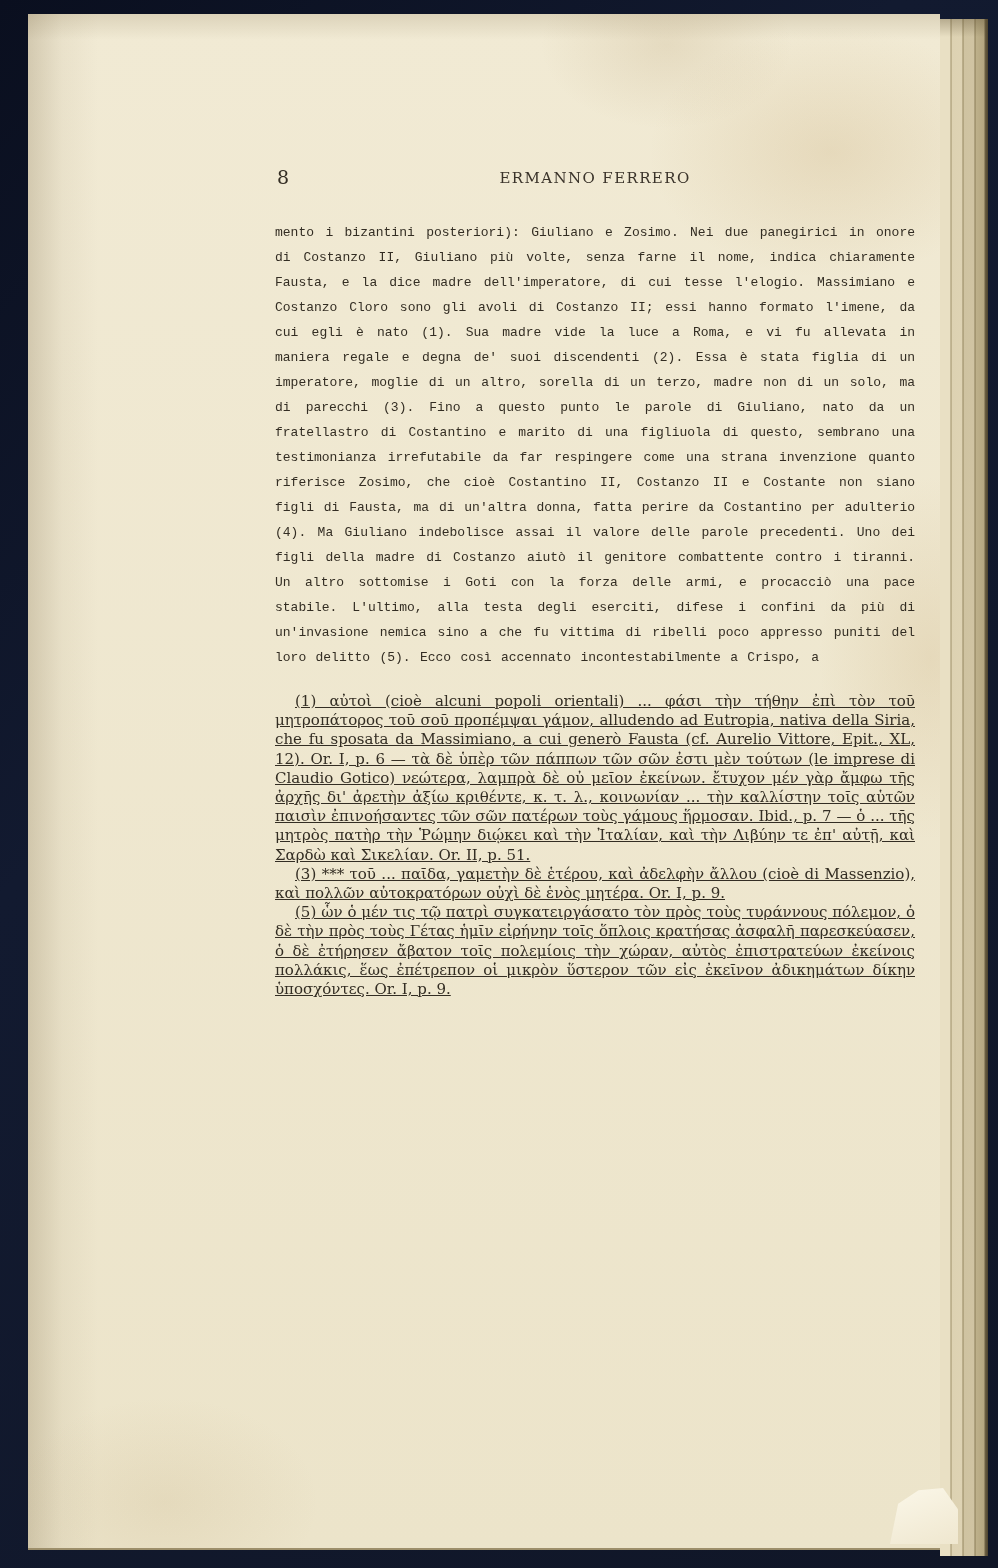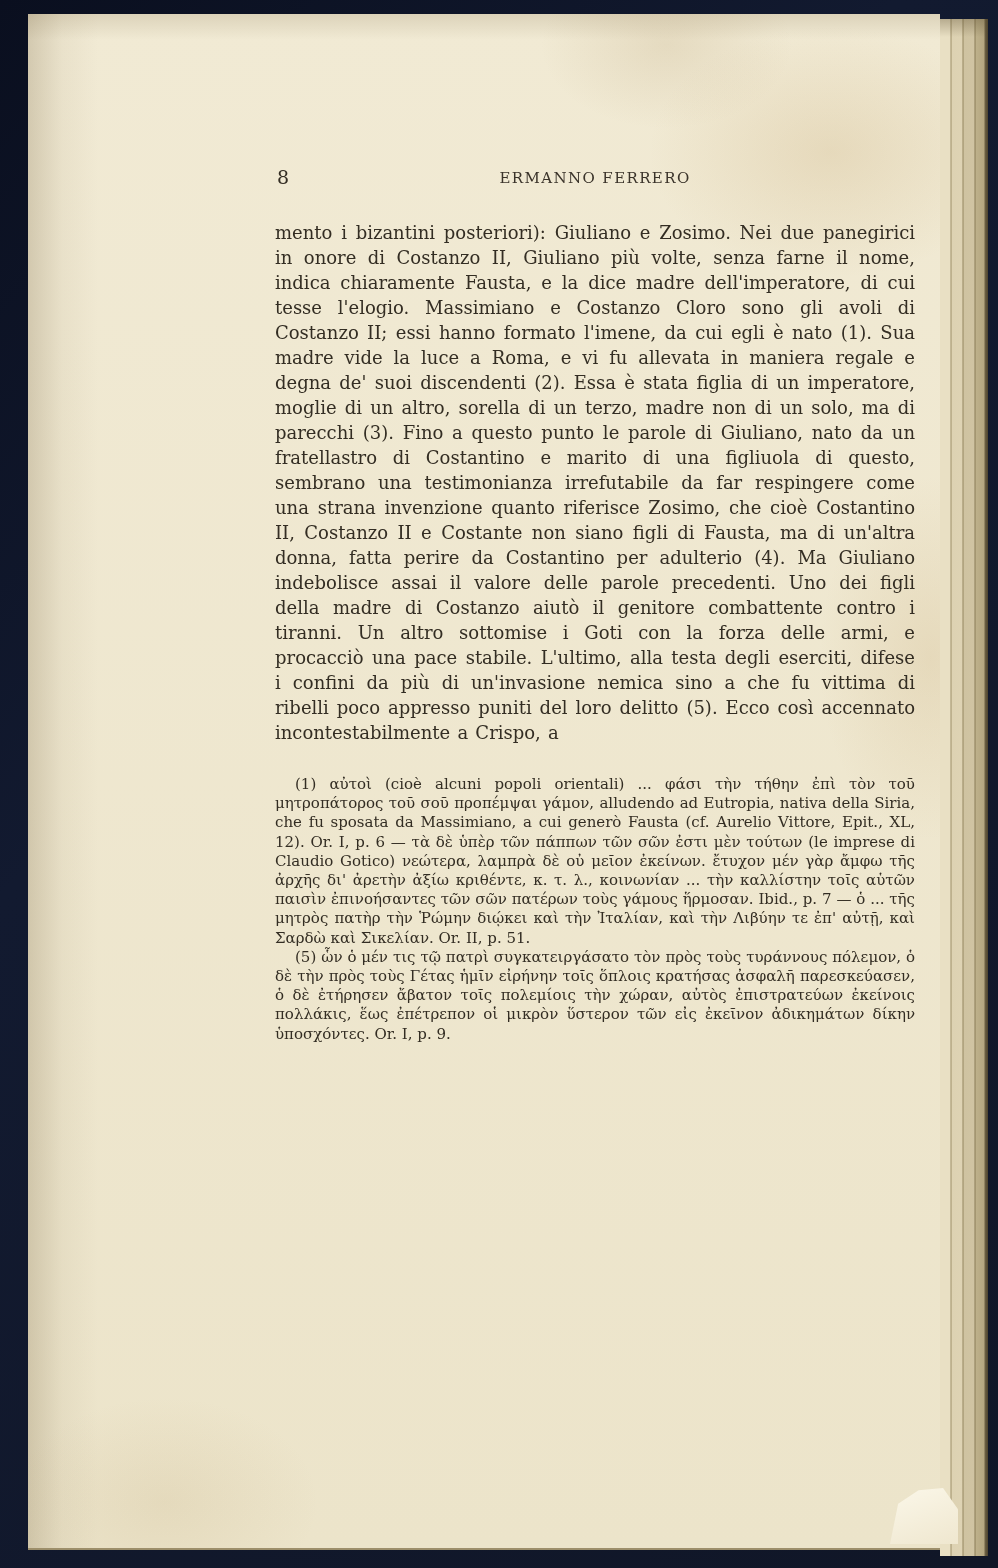--- a/index.html
+++ b/index.html
@@ -81,32 +81,34 @@
     left: 0;
     right: 0;
     top: 3px;
     text-align: center;
     font-size: 15px;
     letter-spacing: 1.4px;
     color: #3a332a;
   }
   .body-text {
     margin: 28px 0 16px 0;
-    font-size: 18px;
+    font-size: 13px;
     line-height: 25px;
     text-align: justify;
     word-spacing: 1.5px;
     -webkit-hyphens: auto;
     hyphens: auto;
+    font-family: Liberation Mono, monospace;
   }
   .footnotes {
-    margin-top: 30px;
+    margin-top: 22px;
     font-size: 15px;
     line-height: 19.2px;
     text-align: justify;
+    text-decoration: underline;
   }
   .footnote {
     margin: 0;
     text-indent: 20px;
     -webkit-hyphens: auto;
     hyphens: auto;
   }
   
   .torn-corner {
     position: absolute;
@@ -132,20 +134,21 @@
 
         <div class="page-header">
           <span class="page-number">8</span>
           <span class="running-title">ERMANNO FERRERO</span>
         </div>
 
         <p class="body-text">mento i bizantini posteriori): Giuliano e Zosimo. Nei due panegirici in onore di Costanzo II, Giuliano più volte, senza farne il nome, indica chiaramente Fausta, e la dice madre dell'imperatore, di cui tesse l'elogio. Massimiano e Costanzo Cloro sono gli avoli di Costanzo II; essi hanno formato l'imene, da cui egli è nato (1). Sua madre vide la luce a Roma, e vi fu allevata in maniera regale e degna de' suoi discendenti (2). Essa è stata figlia di un imperatore, moglie di un altro, sorella di un terzo, madre non di un solo, ma di parecchi (3). Fino a questo punto le parole di Giuliano, nato da un fratellastro di Costantino e marito di una figliuola di questo, sembrano una testimonianza irrefutabile da far respingere come una strana invenzione quanto riferisce Zosimo, che cioè Costantino II, Costanzo II e Costante non siano figli di Fausta, ma di un'altra donna, fatta perire da Costantino per adulterio (4). Ma Giuliano indebolisce assai il valore delle parole precedenti. Uno dei figli della madre di Costanzo aiutò il genitore combattente contro i tiranni. Un altro sottomise i Goti con la forza delle armi, e procacciò una pace stabile. L'ultimo, alla testa degli eserciti, difese i confini da più di un'invasione nemica sino a che fu vittima di ribelli poco appresso puniti del loro delitto (5). Ecco così accennato incontestabilmente a Crispo, a</p>
 
         <div class="footnotes">
           <p class="footnote">(1) αὐτοὶ (cioè alcuni popoli orientali) ... φάσι τὴν τήθην ἐπὶ τὸν τοῦ μητροπάτορος τοῦ σοῦ προπέμψαι γάμον, alludendo ad Eutropia, nativa della Siria, che fu sposata da Massimiano, a cui generò Fausta (cf. Aurelio Vittore, Epit., XL, 12). Or. I, p. 6 — τὰ δὲ ὑπὲρ τῶν πάππων τῶν σῶν ἐστι μὲν τούτων (le imprese di Claudio Gotico) νεώτερα, λαμπρὰ δὲ οὐ μεῖον ἐκείνων. ἔτυχον μέν γὰρ ἄμφω τῆς ἀρχῆς δι' ἀρετὴν ἀξίω κριθέντε, κ. τ. λ., κοινωνίαν ... τὴν καλλίστην τοῖς αὑτῶν παισὶν ἐπινοήσαντες τῶν σῶν πατέρων τοὺς γάμους ἥρμοσαν. Ibid., p. 7 — ὁ ... τῆς μητρὸς πατὴρ τὴν Ῥώμην διῴκει καὶ τὴν Ἰταλίαν, καὶ τὴν Λιβύην τε ἐπ' αὐτῇ, καὶ Σαρδὼ καὶ Σικελίαν. Or. II, p. 51.</p>
+          <p class="footnote">(3) *** τοῦ ... παῖδα, γαμετὴν δὲ ἑτέρου, καὶ ἀδελφὴν ἄλλου (cioè di Massenzio), καὶ πολλῶν αὐτοκρατόρων οὐχὶ δὲ ἑνὸς μητέρα. Or. I, p. 9.</p>
           <p class="footnote">(5) ὧν ὁ μέν τις τῷ πατρὶ συγκατειργάσατο τὸν πρὸς τοὺς τυράννους πόλεμον, ὁ δὲ τὴν πρὸς τοὺς Γέτας ἡμῖν εἰρήνην τοῖς ὅπλοις κρατήσας ἀσφαλῆ παρεσκεύασεν, ὁ δὲ ἐτήρησεν ἄβατον τοῖς πολεμίοις τὴν χώραν, αὐτὸς ἐπιστρατεύων ἐκείνοις πολλάκις, ἕως ἐπέτρεπον οἱ μικρὸν ὕστερον τῶν εἰς ἐκεῖνον ἀδικημάτων δίκην ὑποσχόντες. Or. I, p. 9.</p>
         </div>
 
       </div>
     </div>
 
     <div class="torn-corner"></div>
 
   </div>
 </div>

